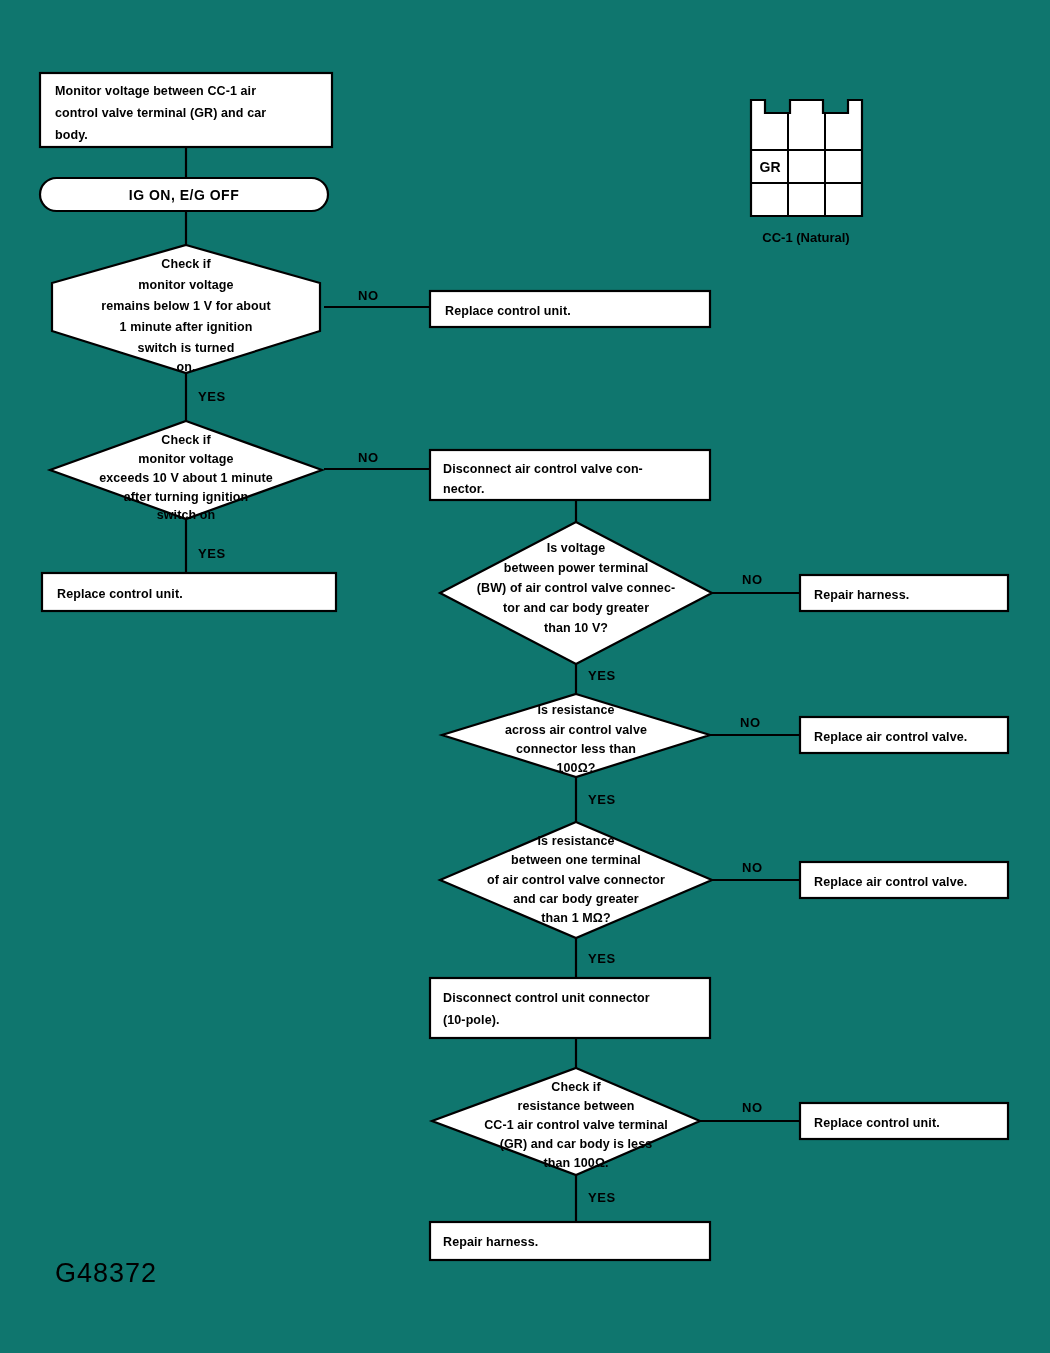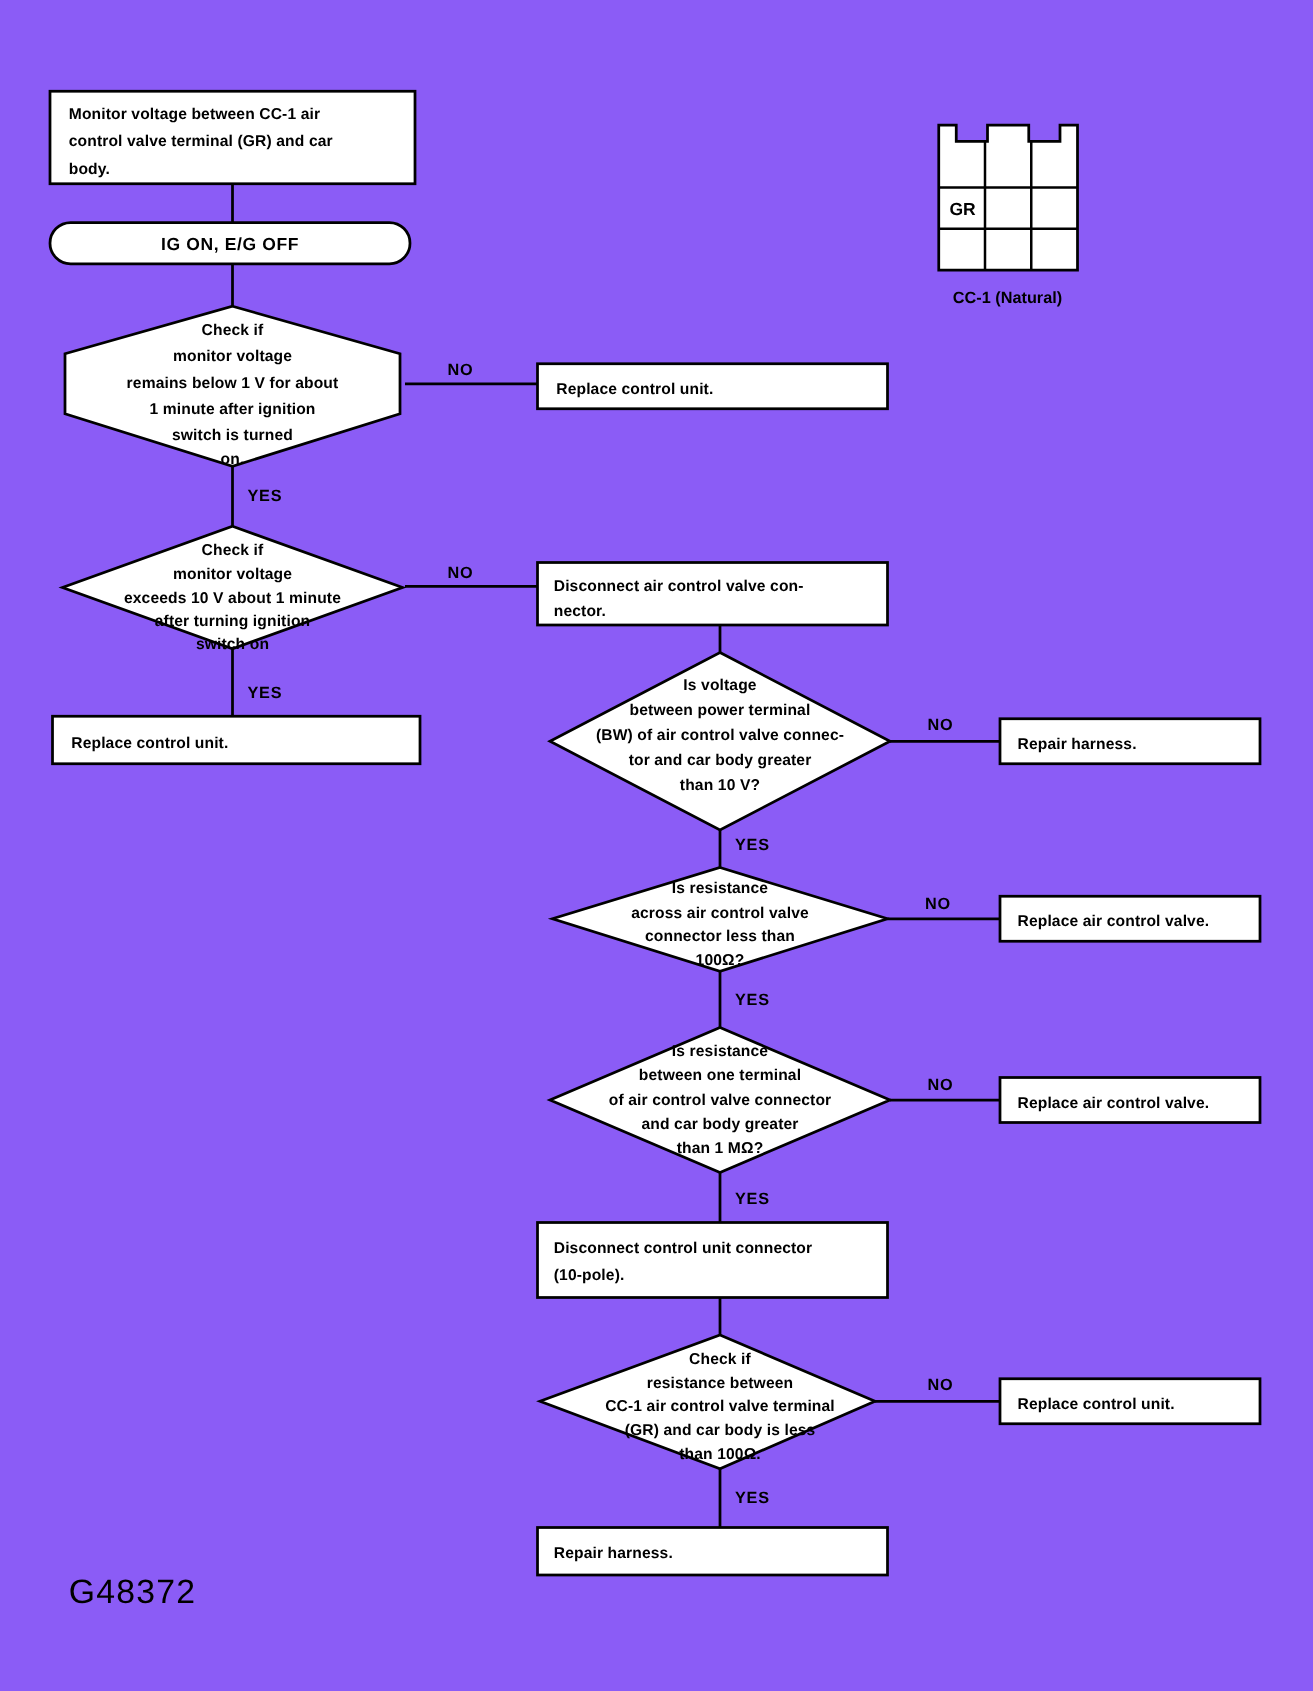--- a/index.html
+++ b/index.html
@@ -7,21 +7,21 @@
     padding: 0;
     background: #ffffff;
   }
   body {
     font-family: "Liberation Sans", sans-serif;
   }
   #page {
     position: relative;
     width: 1050px;
     height: 1353px;
-    background: #8b5cf6;
+    background: #0f766e;
     overflow: hidden;
   }
   svg.flow {
     position: absolute;
     top: 0;
     left: 0;
     width: 1050px;
     height: 1353px;
   }
   .shape {

